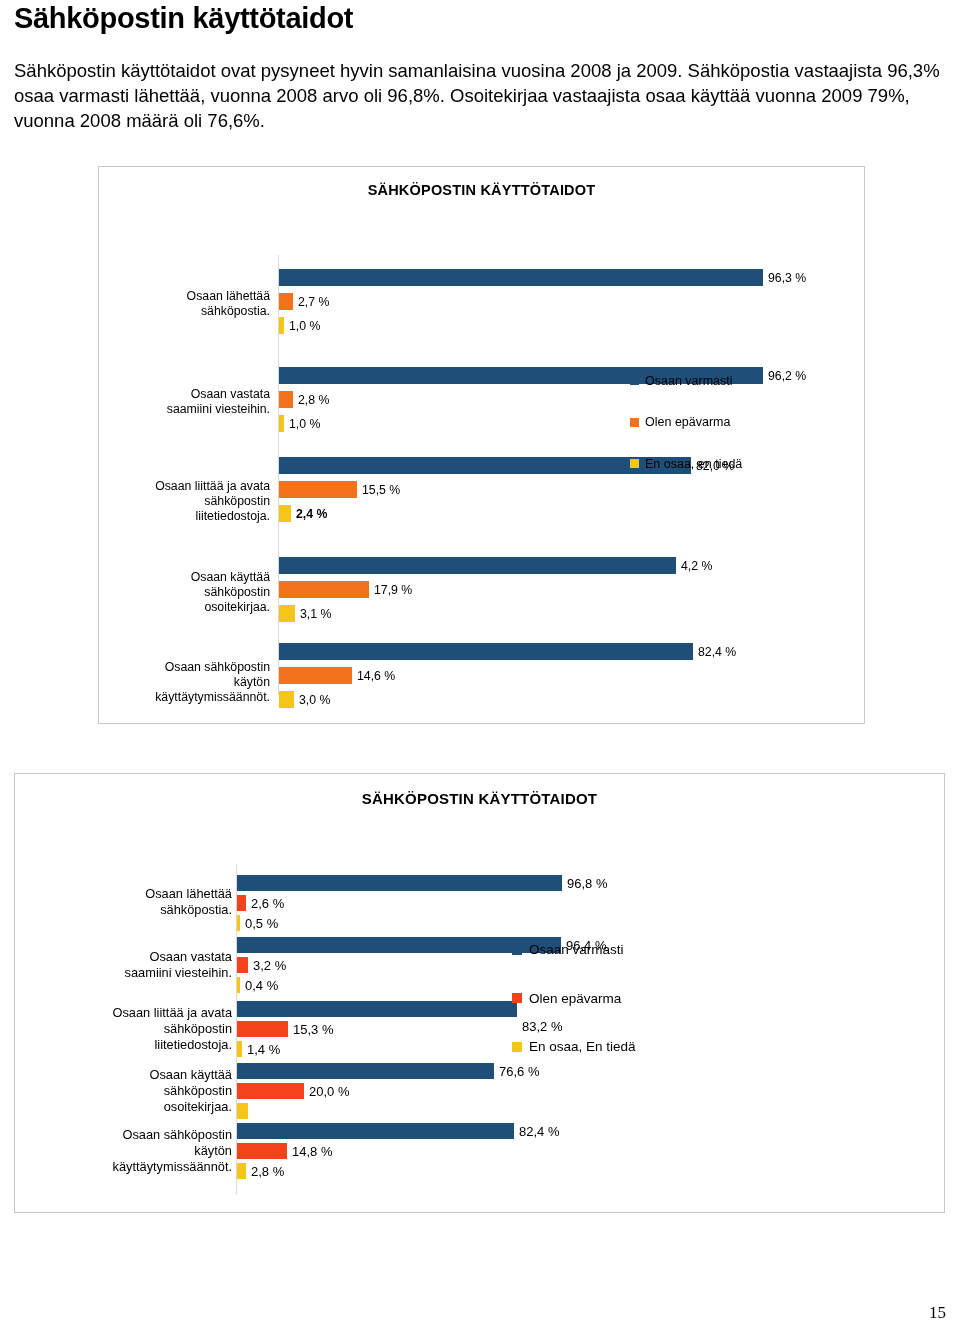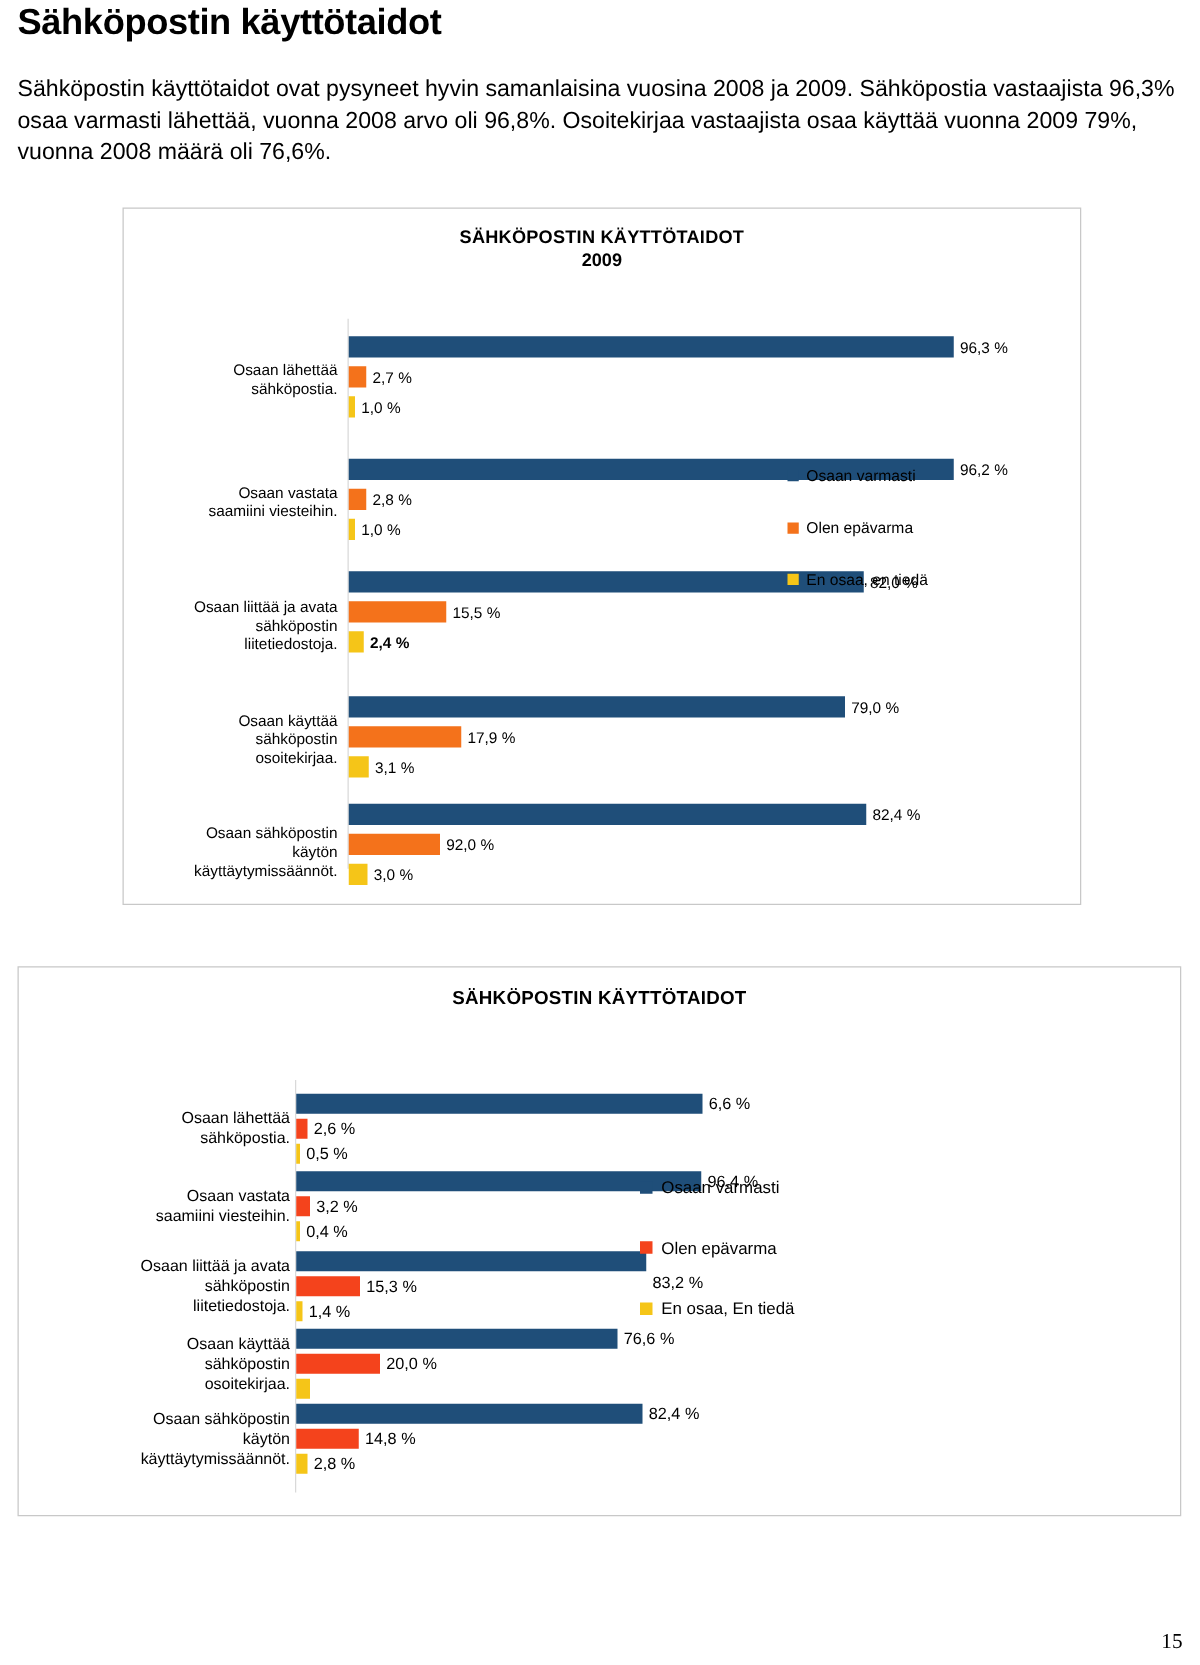--- a/index.html
+++ b/index.html
@@ -105,21 +105,20 @@
 </style>
 </head>
 <body>
 
 <div id="page-title">Sähköpostin käyttötaidot</div>
 <div id="intro">Sähköpostin käyttötaidot ovat pysyneet hyvin samanlaisina vuosina 2008 ja 2009. Sähköpostia vastaajista 96,3% osaa varmasti lähettää, vuonna 2008 arvo oli 96,8%.  Osoitekirjaa vastaajista osaa käyttää vuonna 2009 79%, vuonna 2008 määrä oli 76,6%.</div>
 
 <div id="chart-2009" class="chart-frame">
   <div class="chart-title">
     <span class="line1">SÄHKÖPOSTIN KÄYTTÖTAIDOT</span>
-    <span class="line2">2009</span>
   </div>
   <div class="plot">
     <div class="axis-line"></div>
     <div class="cats">
         <div class="cat-group" style="top: 12px; height: 74px;">
           <div class="cat-label" style="line-height: 15px;">
             <div>Osaan lähettää</div>
             <div>sähköpostia.</div>
           </div>
           <div class="bar-row" style="top: 2px; width: 484px;">
@@ -193,21 +192,21 @@
         <div class="cat-group" style="top: 300px; height: 74px;">
           <div class="cat-label" style="line-height: 15px;">
             <div>Osaan käyttää</div>
             <div>sähköpostin</div>
             <div>osoitekirjaa.</div>
           </div>
           <div class="bar-row" style="top: 2px; width: 397px;">
             <div class="bar" style="width: 397px; background: rgb(31, 78, 121);"></div>
           </div>
           <div class="bar-row" style="top: 2px; width: 1px; height: 17px;">
-            <div class="bar-val" style="left: 402px; top: 50%;">79,0 %</div>
+            <div class="bar-val" style="left: 402px; top: 50%;">4,2 %</div>
           </div>
           <div class="bar-row" style="top: 26px; width: 90px;">
             <div class="bar" style="width: 90px; background: rgb(244, 114, 27);"></div>
           </div>
           <div class="bar-row" style="top: 26px; width: 1px; height: 17px;">
             <div class="bar-val" style="left: 95px; top: 50%;">17,9 %</div>
           </div>
           <div class="bar-row" style="top: 50px; width: 16px;">
             <div class="bar" style="width: 16px; background: rgb(245, 197, 24);"></div>
           </div>
@@ -224,21 +223,21 @@
           <div class="bar-row" style="top: 2px; width: 414px;">
             <div class="bar" style="width: 414px; background: rgb(31, 78, 121);"></div>
           </div>
           <div class="bar-row" style="top: 2px; width: 1px; height: 17px;">
             <div class="bar-val" style="left: 419px; top: 50%;">82,4 %</div>
           </div>
           <div class="bar-row" style="top: 26px; width: 73px;">
             <div class="bar" style="width: 73px; background: rgb(244, 114, 27);"></div>
           </div>
           <div class="bar-row" style="top: 26px; width: 1px; height: 17px;">
-            <div class="bar-val" style="left: 78px; top: 50%;">92,0 %</div>
+            <div class="bar-val" style="left: 78px; top: 50%;">14,6 %</div>
           </div>
           <div class="bar-row" style="top: 50px; width: 15px;">
             <div class="bar" style="width: 15px; background: rgb(245, 197, 24);"></div>
           </div>
           <div class="bar-row" style="top: 50px; width: 1px; height: 17px;">
             <div class="bar-val" style="left: 20px; top: 50%;">3,0 %</div>
           </div>
         </div>
       </div>
     <div class="legend" style="left: 531px; top: 112px;">
@@ -267,21 +266,21 @@
     <div class="cats">
         <div class="cat-group" style="top: 10px; height: 56px;">
           <div class="cat-label" style="line-height: 16px;">
             <div>Osaan lähettää</div>
             <div>sähköpostia.</div>
           </div>
           <div class="bar-row" style="top: 1px; width: 325px;">
             <div class="bar" style="width: 325px; background: rgb(31, 78, 121);"></div>
           </div>
           <div class="bar-row" style="top: 1px; width: 1px; height: 16px;">
-            <div class="bar-val" style="left: 330px; top: 50%;">6,6 %</div>
+            <div class="bar-val" style="left: 330px; top: 50%;">96,8 %</div>
           </div>
           <div class="bar-row" style="top: 21px; width: 9px;">
             <div class="bar" style="width: 9px; background: rgb(244, 67, 28);"></div>
           </div>
           <div class="bar-row" style="top: 21px; width: 1px; height: 16px;">
             <div class="bar-val" style="left: 14px; top: 50%;">2,6 %</div>
           </div>
           <div class="bar-row" style="top: 41px; width: 3px;">
             <div class="bar" style="width: 3px; background: rgb(245, 197, 24);"></div>
           </div>

